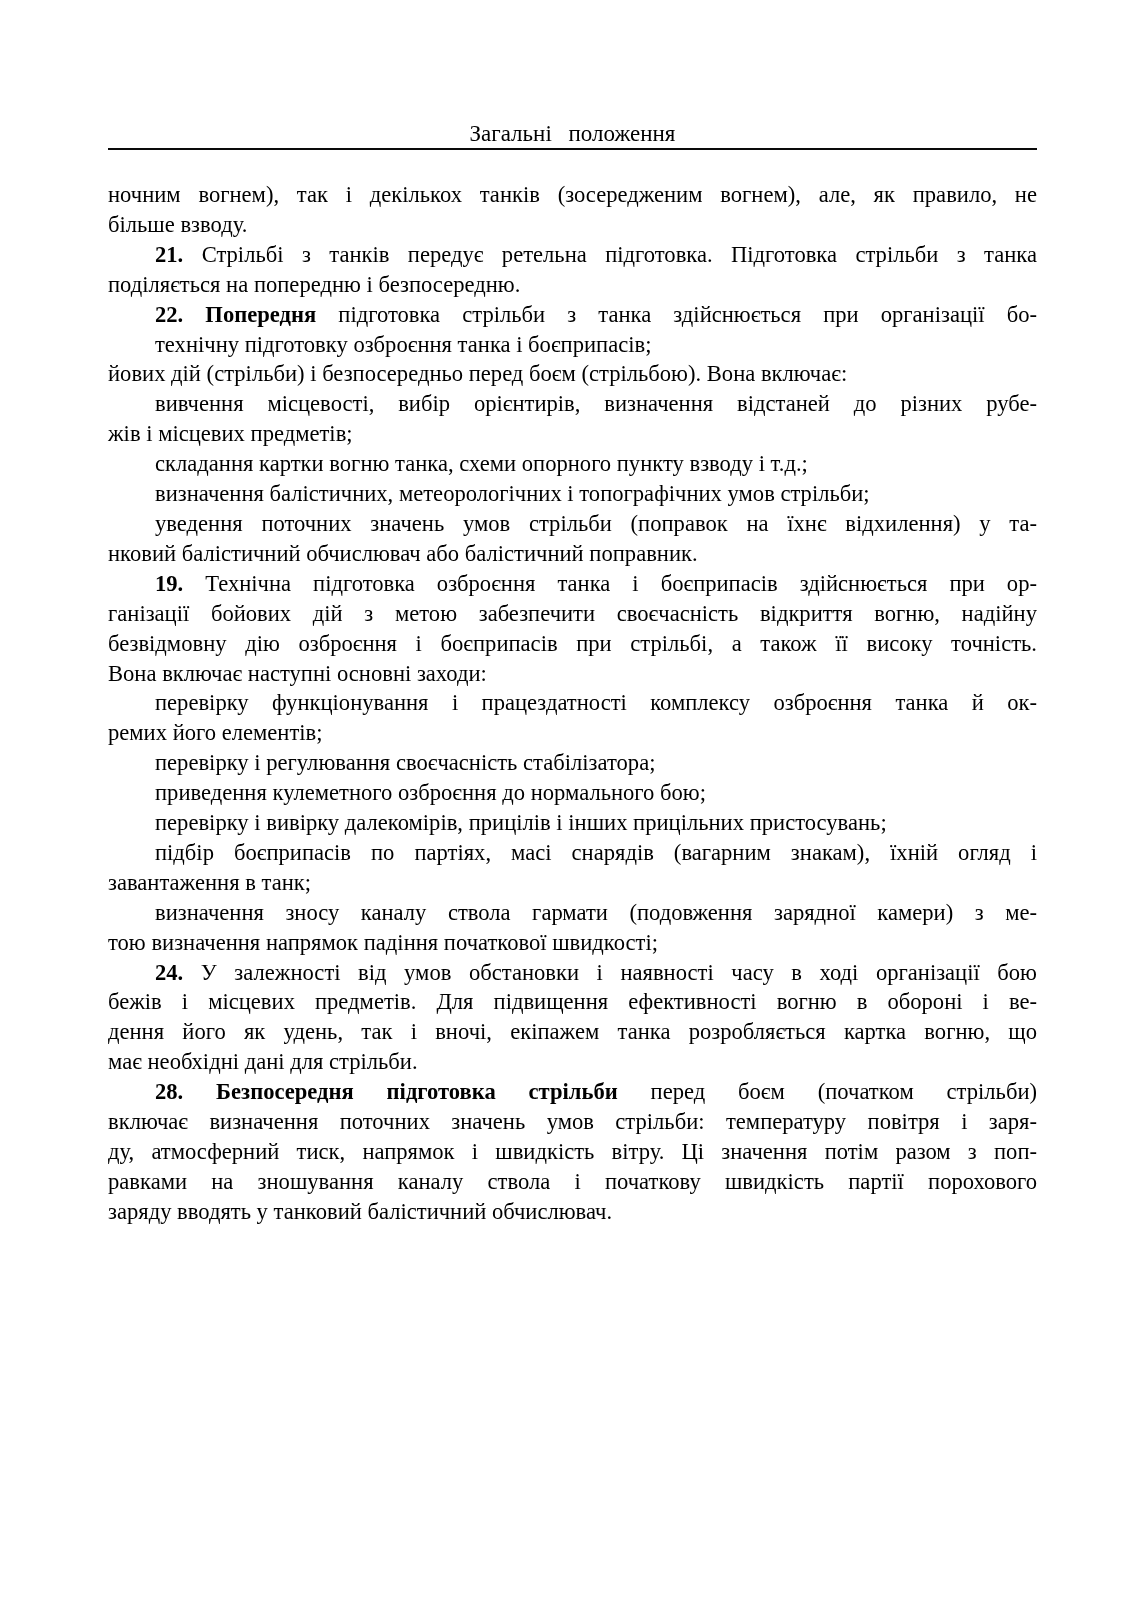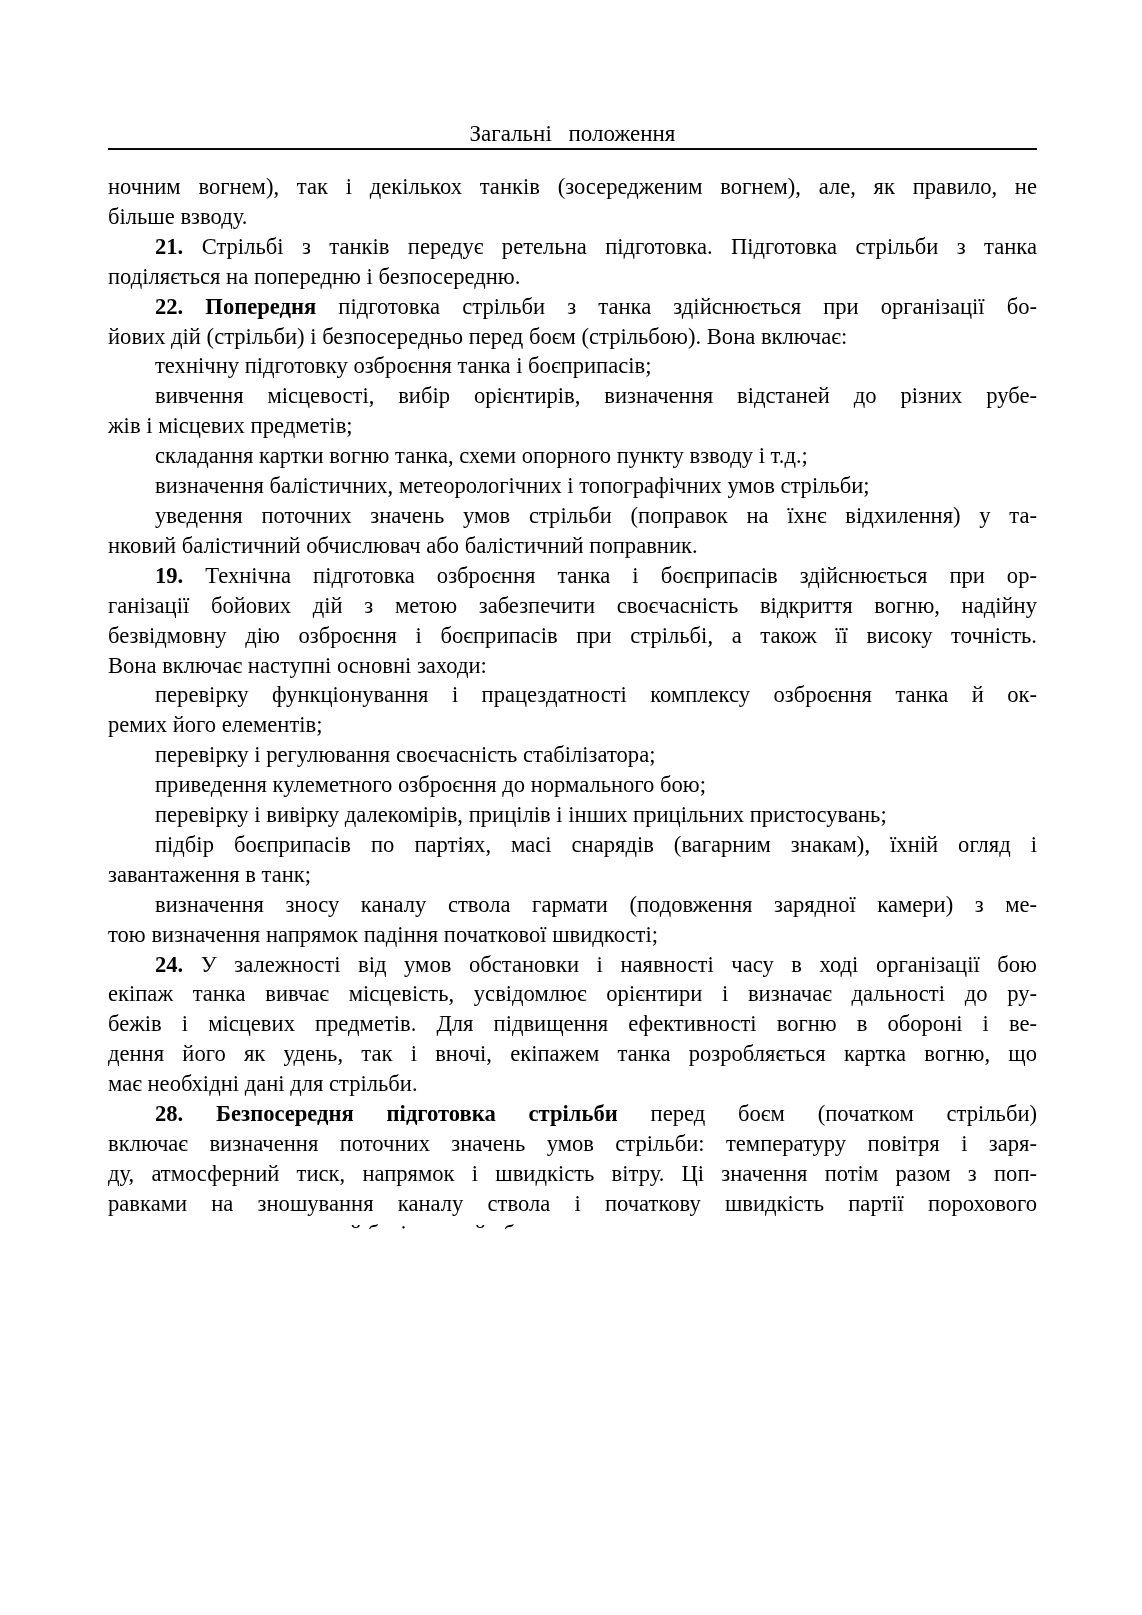--- a/index.html
+++ b/index.html
@@ -25,21 +25,21 @@
     word-spacing: 11px;
   }
   .header-rule {
     height: 0;
     border-bottom: 2px solid #0a0a0a;
     margin-top: 1px;
   }
   .body-text {
     position: absolute;
     left: 108px;
-    top: 172px;
+    top: 180px;
     width: 929px;
     font-size: 22.6px;
     line-height: 29.9px;
   }
   .line {
     text-align: justify;
     text-align-last: justify;
     text-justify: inter-word;
     white-space: normal;
   }
@@ -65,43 +65,42 @@
     <div class="header-title">Загальні положення</div>
     <div class="header-rule"></div>
   </div>
 
   <div class="body-text">
       <div class="line"><span class="run">ночним вогнем), так і декількох танків (зосередженим вогнем), але, як правило, не</span></div>
       <div class="line last"><span class="run">більше взводу.</span></div>
       <div class="line ind"><span class="run b">21.</span><span class="run"> Стрільбі з танків передує ретельна підготовка. Підготовка стрільби з танка</span></div>
       <div class="line last"><span class="run">поділяється на попередню і безпосередню.</span></div>
       <div class="line ind"><span class="run b">22. Попередня</span><span class="run"> підготовка стрільби з танка здійснюється при організації бо-</span></div>
+      <div class="line last ind"><span class="run">технічну підготовку озброєння танка і боєприпасів;</span></div>
       <div class="line last"><span class="run">йових дій (стрільби) і безпосередньо перед боєм (стрільбою). Вона включає:</span></div>
-      <div class="line last ind"><span class="run">технічну підготовку озброєння танка і боєприпасів;</span></div>
       <div class="line ind"><span class="run">вивчення місцевості, вибір орієнтирів, визначення відстаней до різних рубе-</span></div>
       <div class="line last"><span class="run">жів і місцевих предметів;</span></div>
       <div class="line last ind"><span class="run">складання картки вогню танка, схеми опорного пункту взводу і т.д.;</span></div>
       <div class="line last ind"><span class="run">визначення балістичних, метеорологічних і топографічних умов стрільби;</span></div>
       <div class="line ind"><span class="run">уведення поточних значень умов стрільби (поправок на їхнє відхилення) у та-</span></div>
       <div class="line last"><span class="run">нковий балістичний обчислювач або балістичний поправник.</span></div>
       <div class="line ind"><span class="run b">19.</span><span class="run"> Технічна підготовка озброєння танка і боєприпасів здійснюється при ор-</span></div>
       <div class="line"><span class="run">ганізації бойових дій з метою забезпечити своєчасність відкриття вогню, надійну</span></div>
       <div class="line"><span class="run">безвідмовну дію озброєння і боєприпасів при стрільбі, а також її високу точність.</span></div>
       <div class="line last"><span class="run">Вона включає наступні основні заходи:</span></div>
       <div class="line ind"><span class="run">перевірку функціонування і працездатності комплексу озброєння танка й ок-</span></div>
       <div class="line last"><span class="run">ремих його елементів;</span></div>
       <div class="line last ind"><span class="run">перевірку і регулювання своєчасність стабілізатора;</span></div>
       <div class="line last ind"><span class="run">приведення кулеметного озброєння до нормального бою;</span></div>
       <div class="line last ind"><span class="run">перевірку і вивірку далекомірів, прицілів і інших прицільних пристосувань;</span></div>
       <div class="line ind"><span class="run">підбір боєприпасів по партіях, масі снарядів (вагарним знакам), їхній огляд і</span></div>
       <div class="line last"><span class="run">завантаження в танк;</span></div>
       <div class="line ind"><span class="run">визначення зносу каналу ствола гармати (подовження зарядної камери) з ме-</span></div>
       <div class="line last"><span class="run">тою визначення напрямок падіння початкової швидкості;</span></div>
       <div class="line ind"><span class="run b">24.</span><span class="run"> У залежності від умов обстановки і наявності часу в ході організації бою</span></div>
-      <div class="line"><span class="run">екіпаж танка вивчає місцевість, усвідомлює орієнтири і визначає дальності до ру-</span></div>
       <div class="line"><span class="run">бежів і місцевих предметів. Для підвищення ефективності вогню в обороні і ве-</span></div>
       <div class="line"><span class="run">дення його як удень, так і вночі, екіпажем танка розробляється картка вогню, що</span></div>
       <div class="line last"><span class="run">має необхідні дані для стрільби.</span></div>
       <div class="line ind"><span class="run b">28. Безпосередня підготовка стрільби</span><span class="run"> перед боєм (початком стрільби)</span></div>
       <div class="line"><span class="run">включає визначення поточних значень умов стрільби: температуру повітря і заря-</span></div>
       <div class="line"><span class="run">ду, атмосферний тиск, напрямок і швидкість вітру. Ці значення потім разом з поп-</span></div>
       <div class="line"><span class="run">равками на зношування каналу ствола і початкову швидкість партії порохового</span></div>
       <div class="line last"><span class="run">заряду вводять у танковий балістичний обчислювач.</span></div>
     </div>
 

